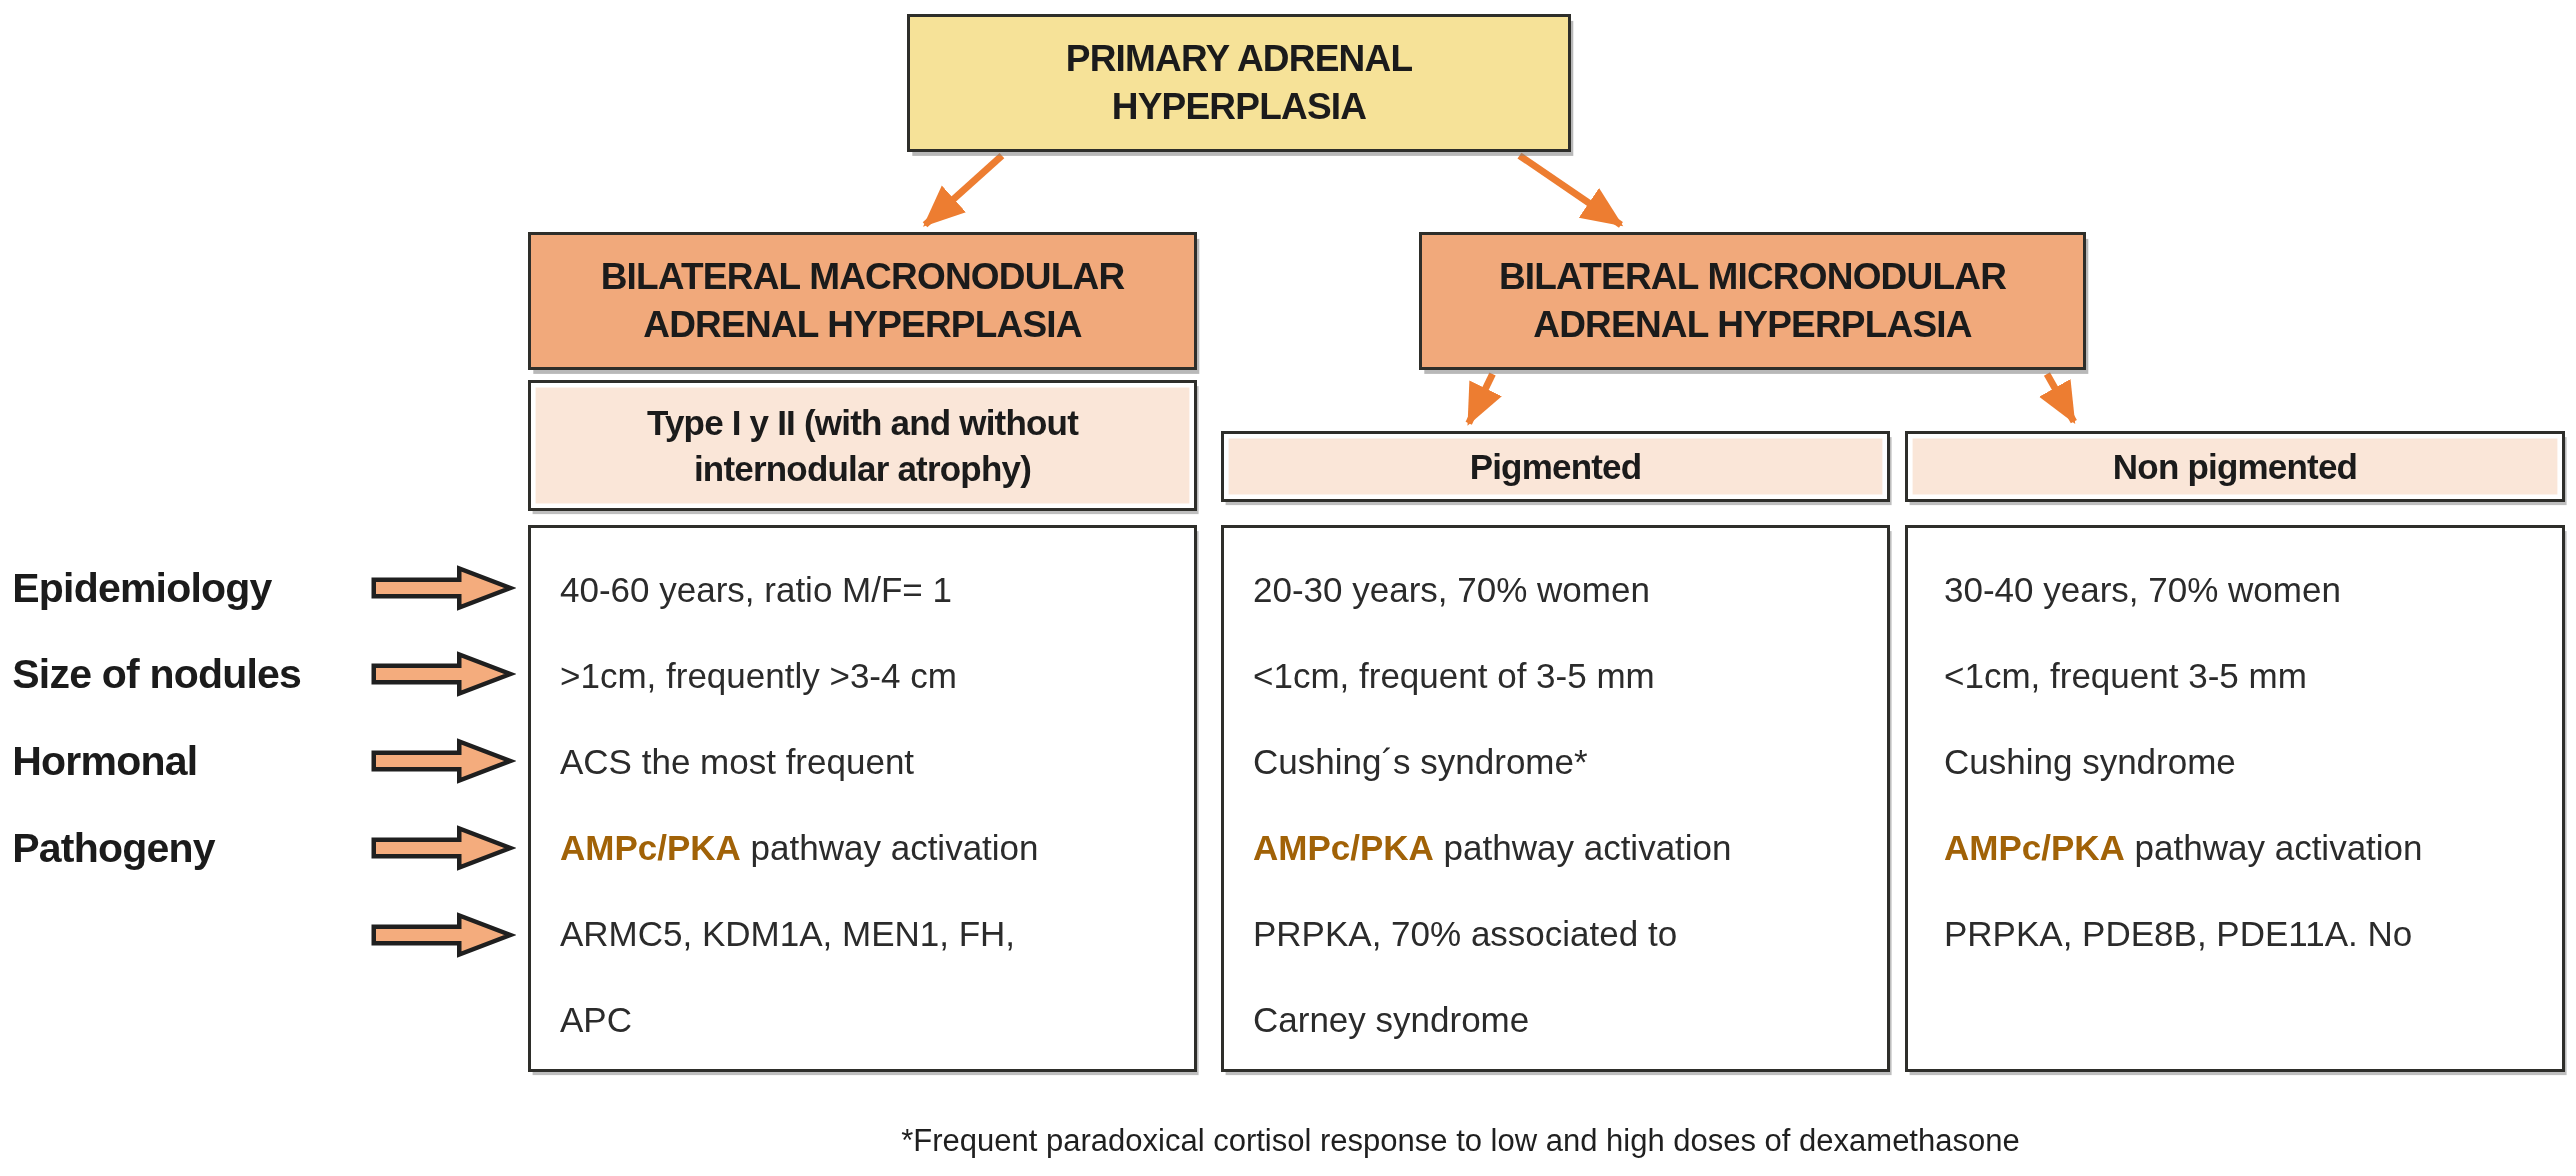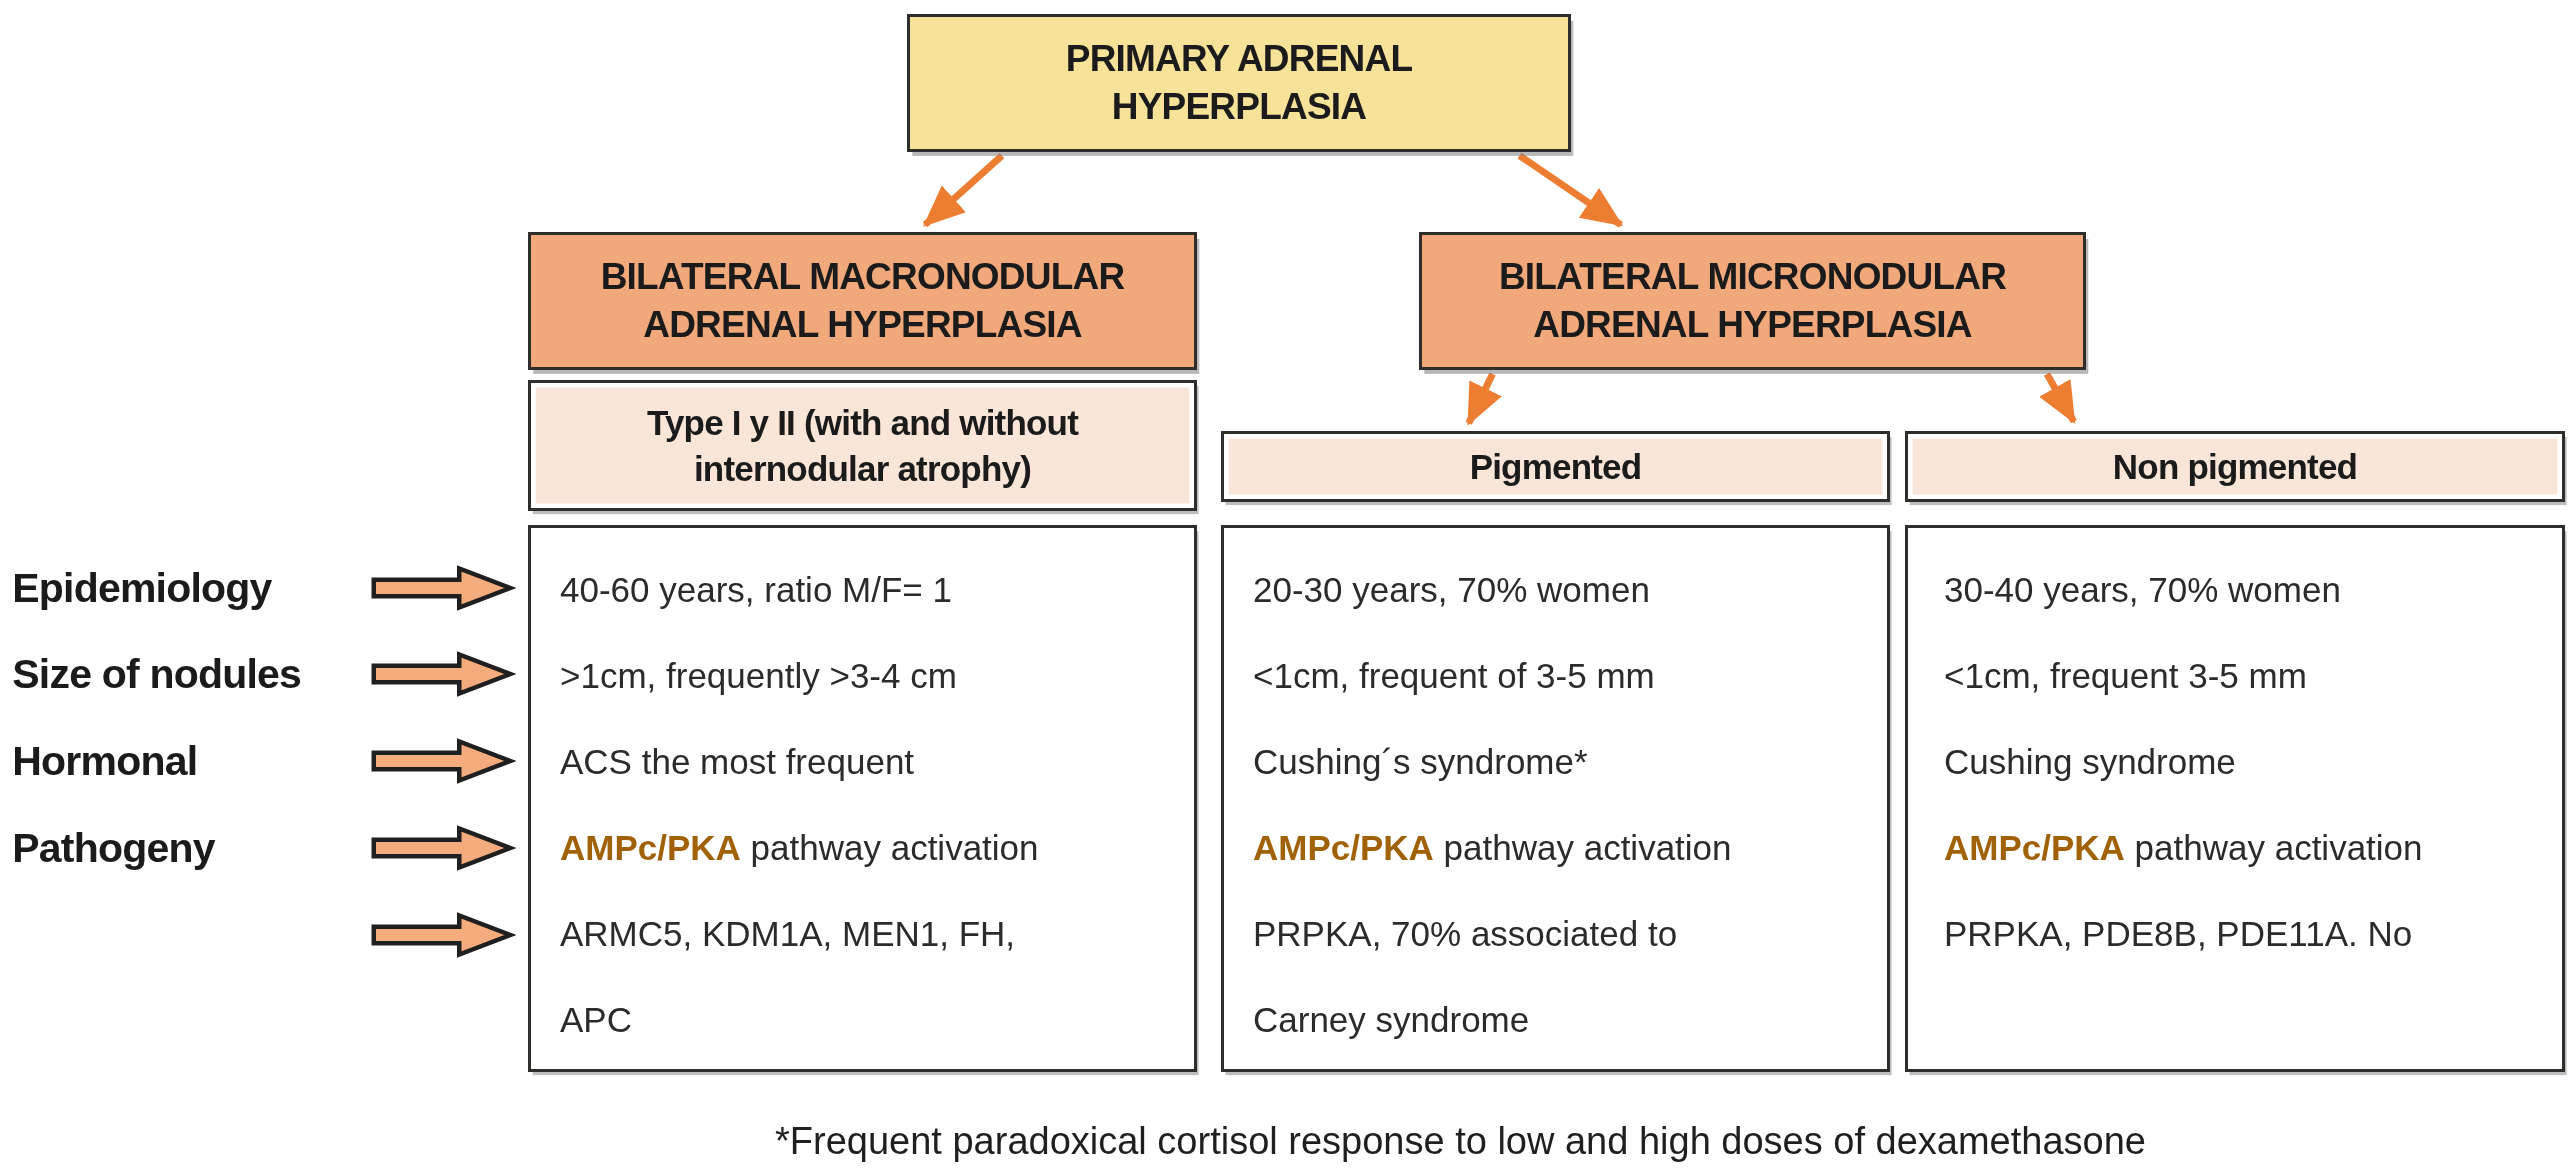--- a/index.html
+++ b/index.html
@@ -33,21 +33,21 @@
   .content-left{left:528px; width:669px;}
   .content-mid{left:1221px; width:669px;}
   .content-right{left:1905px; width:660px;padding-left:36px;}
   .cline{font-size:35px; line-height:86px; white-space:nowrap; color:#2B2B2B;}
   .cline .b{font-weight:bold; color:#a16207;}
   .row-label{position:absolute; left:12.3px; width:354px; height:48px; line-height:48px;
              font-weight:bold; font-size:41px; letter-spacing:-0.8px; white-space:nowrap;}
   .block-arrow{position:absolute; left:368px; width:148px; height:48px;}
   .connectors{position:absolute; left:0; top:0; width:2576px; height:1177px; pointer-events:none;}
   .footnote{position:absolute; left:538px; top:1117px; width:1845px; text-align:center;
-            font-size:38px; line-height:48px; color:#1F1F1F; font-weight:normal;}
+            font-size:31px; line-height:48px; color:#1F1F1F; font-weight:normal;}
 </style>
 </head>
 <body>
 
 <div id="canvas">
 
   <svg class="connectors" viewBox="0 0 3350 1530">
     <defs>
       <marker id="ah" markerWidth="8" markerHeight="6" refX="5.6" refY="2.6" orient="auto">
         <polygon points="0 0, 6 2.6, 0 5.2" fill="#ED7D31"></polygon>

